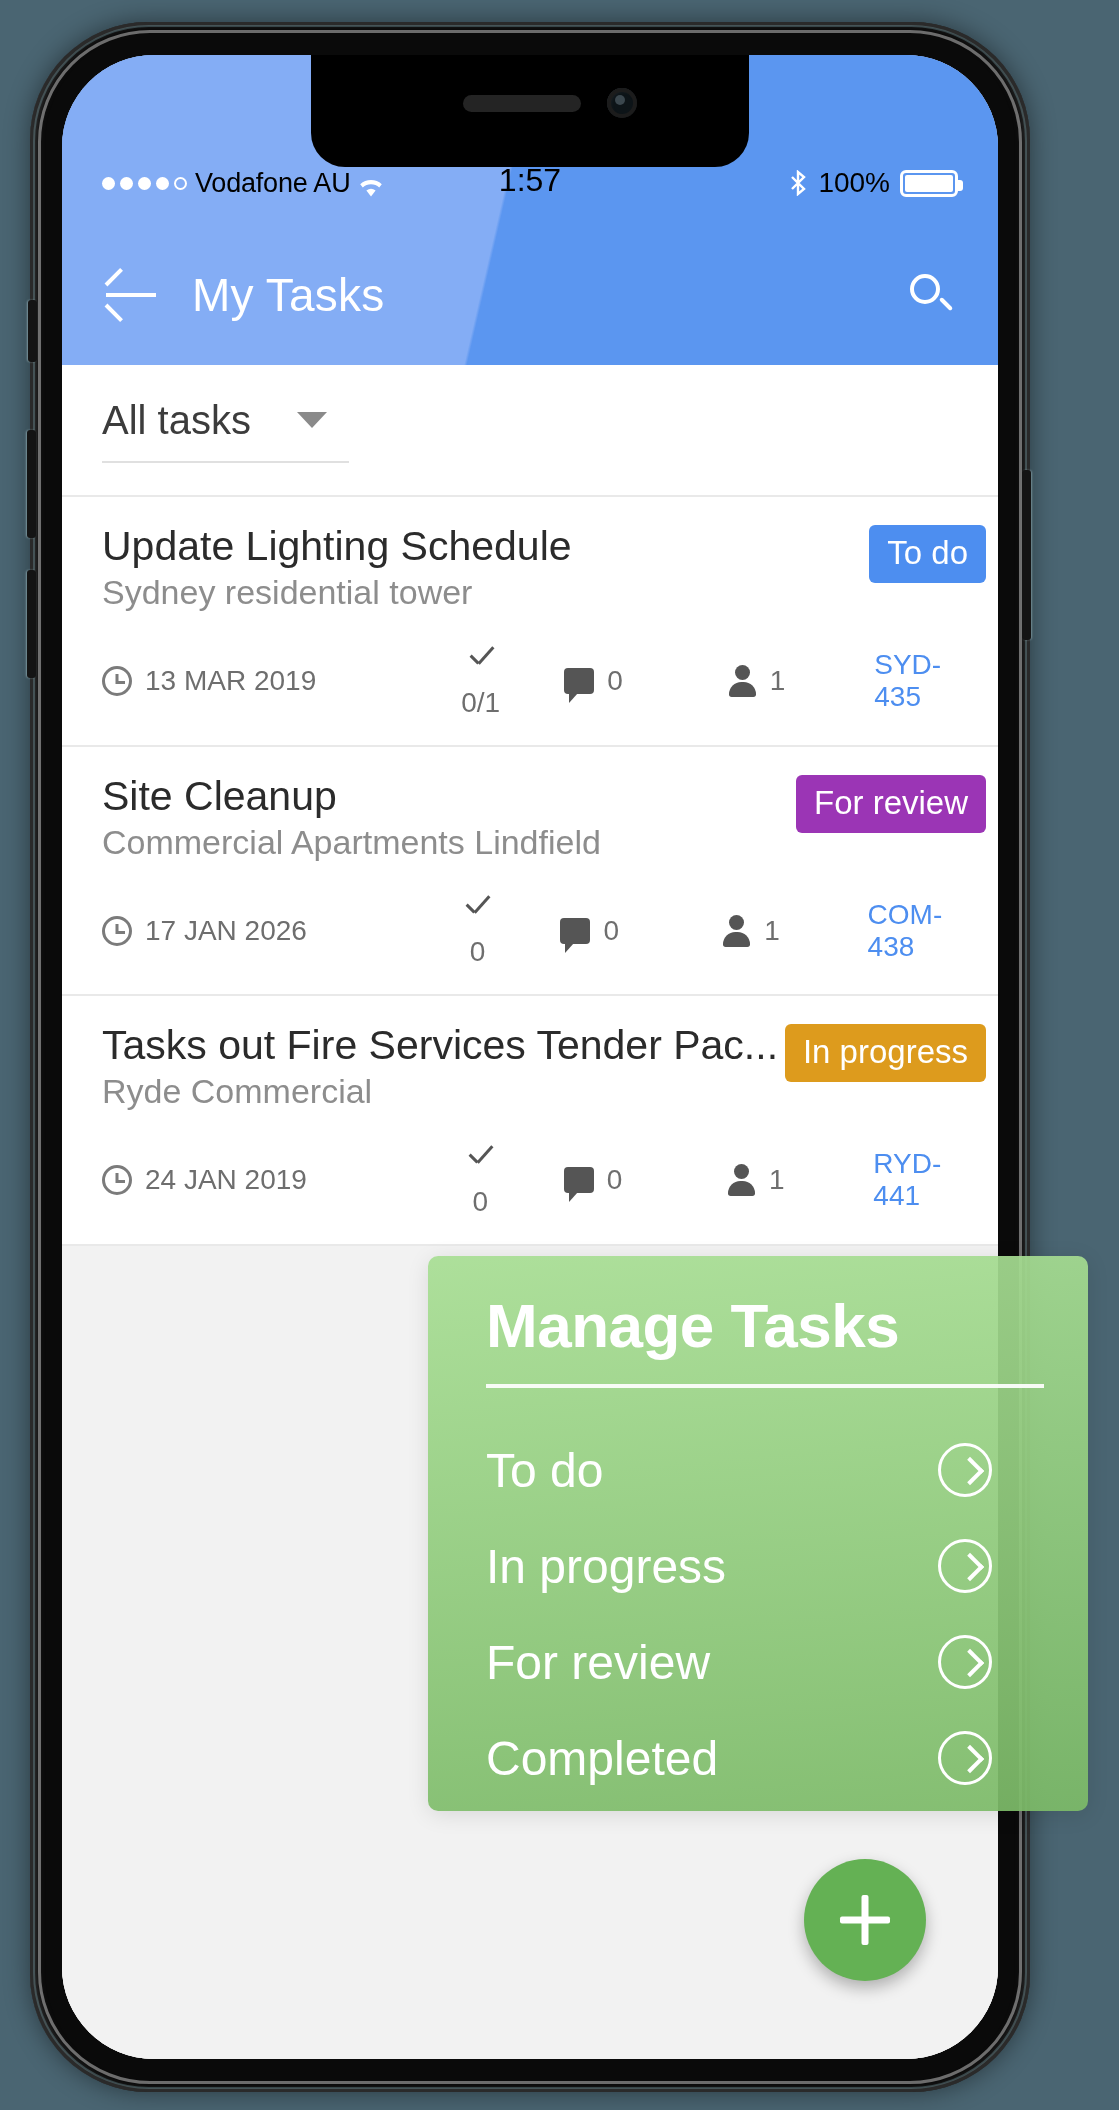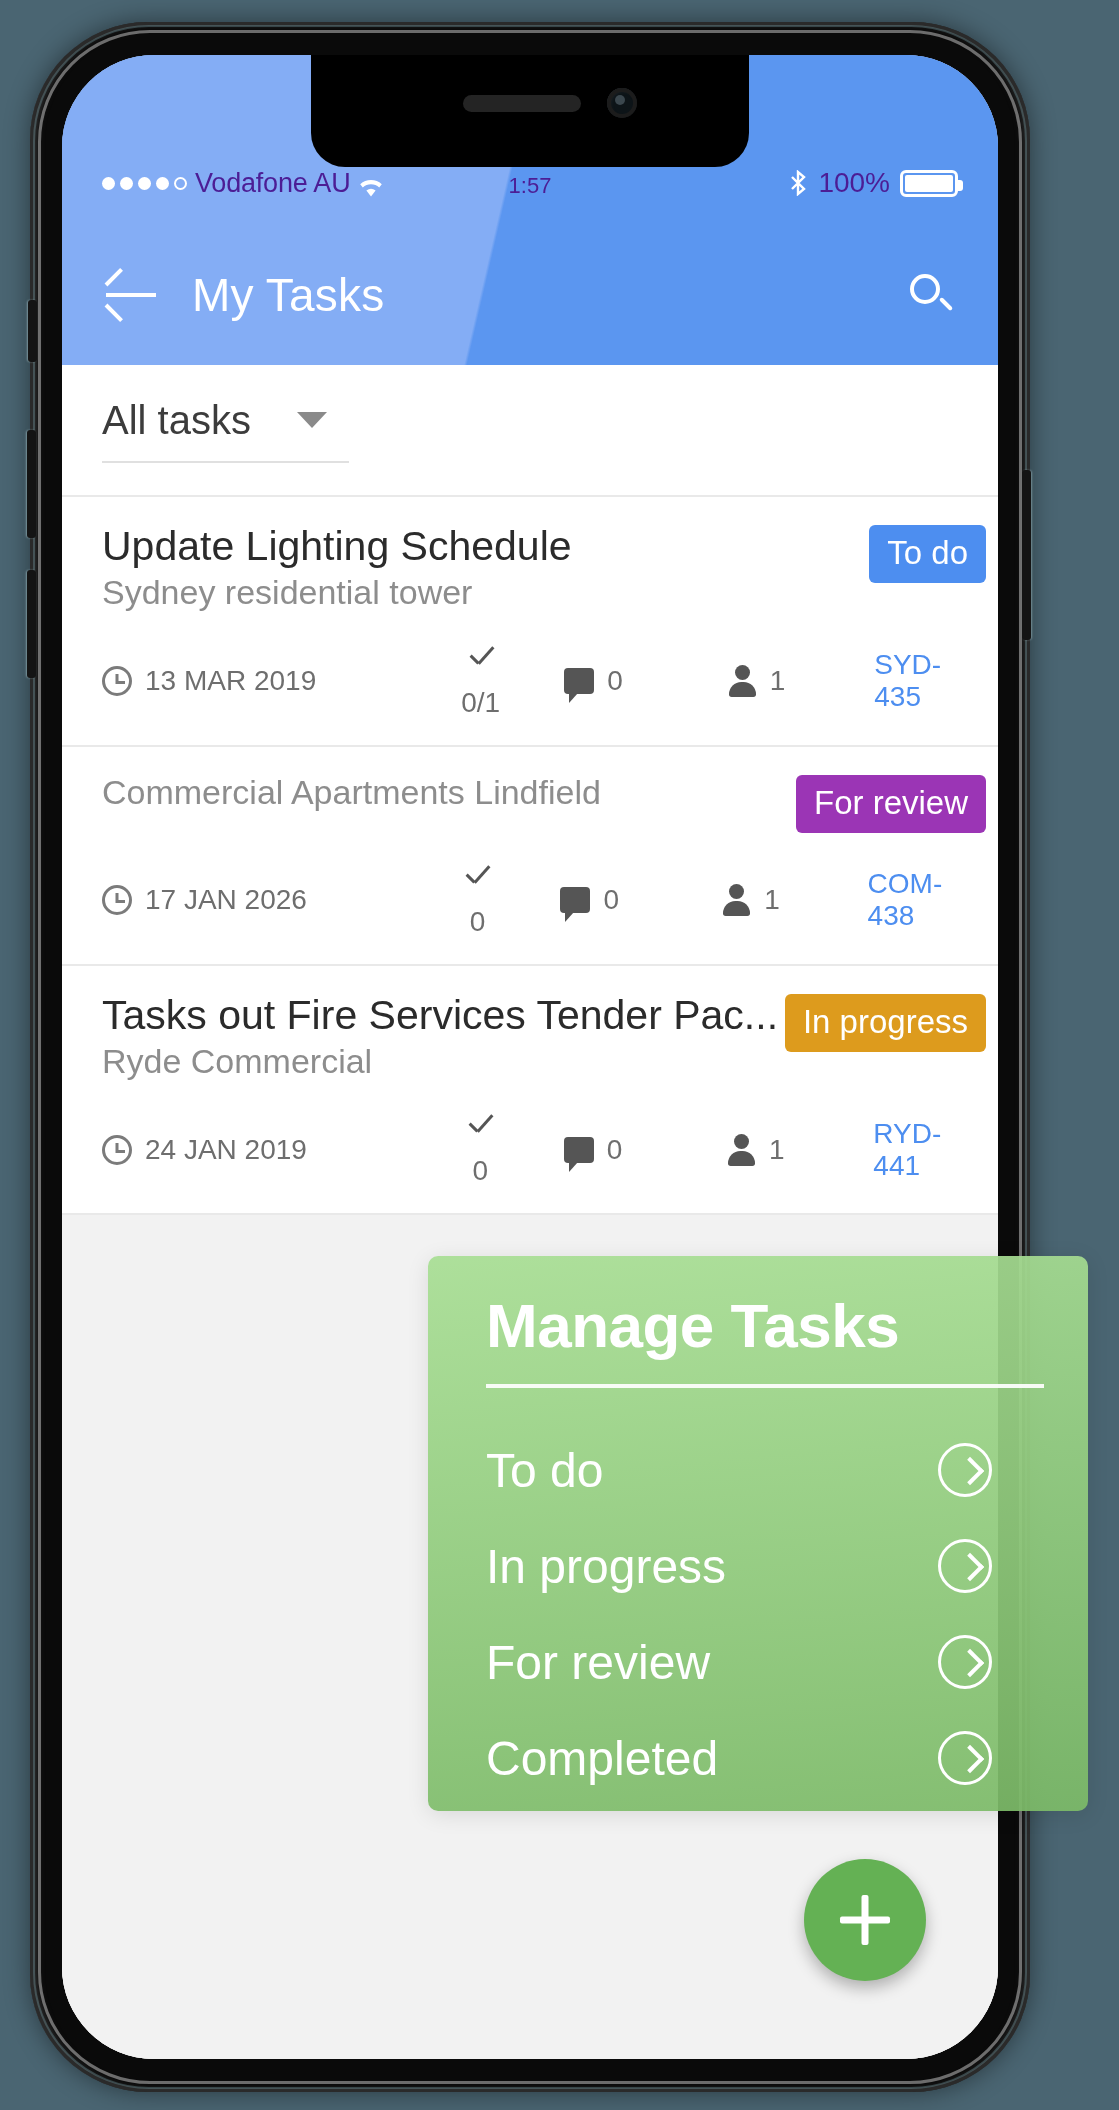--- a/index.html
+++ b/index.html
@@ -58,29 +58,29 @@
 
   
   .appbar-wrap{ position:relative; background:#5b96f0; height:310px; }
   .appbar-wrap::before{
     content:""; position:absolute; inset:0;
     background:linear-gradient(103deg, #84adf5 0%, #84adf5 47%, #5b96f0 47.3%, #5b96f0 100%);
   }
   .statusbar{
     position:relative; z-index:20; height:170px;
     display:flex; align-items:flex-end; padding:0 40px 26px;
-    color:#4c1d95; font-size:26px;
+    color:#000000; font-size:26px;
   }
   .sb-left{ display:flex; align-items:center; gap:8px; flex:1; }
   .dots{ display:flex; gap:5px; align-items:center; }
   .dot{ width:13px; height:13px; border-radius:50%; background:#fff; }
   .dot.empty{ background:transparent; box-shadow: inset 0 0 0 2px #fff; }
   .carrier{ font-size:27px; letter-spacing:-.2px; }
   .wifi{ display:inline-block; width:26px; height:20px; position:relative; }
-  .sb-center{ flex:0 0 auto; font-size:22px; }
+  .sb-center{ flex:0 0 auto; font-size:32px; }
   .sb-right{ flex:1; display:flex; align-items:center; justify-content:flex-end; gap:10px; }
   .bt{ width:20px; height:26px; }
   .pct{ font-size:28px; }
   .battery{ width:58px; height:27px; border:3px solid #fff; border-radius:6px;
             position:relative; padding:2px; }
   .battery::after{ content:""; position:absolute; right:-8px; top:7px;
             width:5px; height:11px; background:#fff; border-radius:0 3px 3px 0; }
   .battery i{ display:block; height:100%; background:#fff; border-radius:2px; }
 
   
@@ -292,20 +292,21 @@
               <span>1</span>
             </span>
           <span class="m m-code">SYD-435</span>
         </div>
       </div>
       <div class="sep"></div>
 
       <div class="task">
         <div class="task-top">
           <div class="task-texts">
+            <div class="task-title">Site Cleanup</div>
             <div class="task-sub">Commercial Apartments Lindfield</div>
           </div>
           <div class="badge" style="background:#9b35b5">For review</div>
         </div>
         <div class="meta">
           <span class="m m-date">
               <i class="clock-ico"></i>
               <span>17 JAN 2026</span>
             </span>
           <span class="m m-check">

